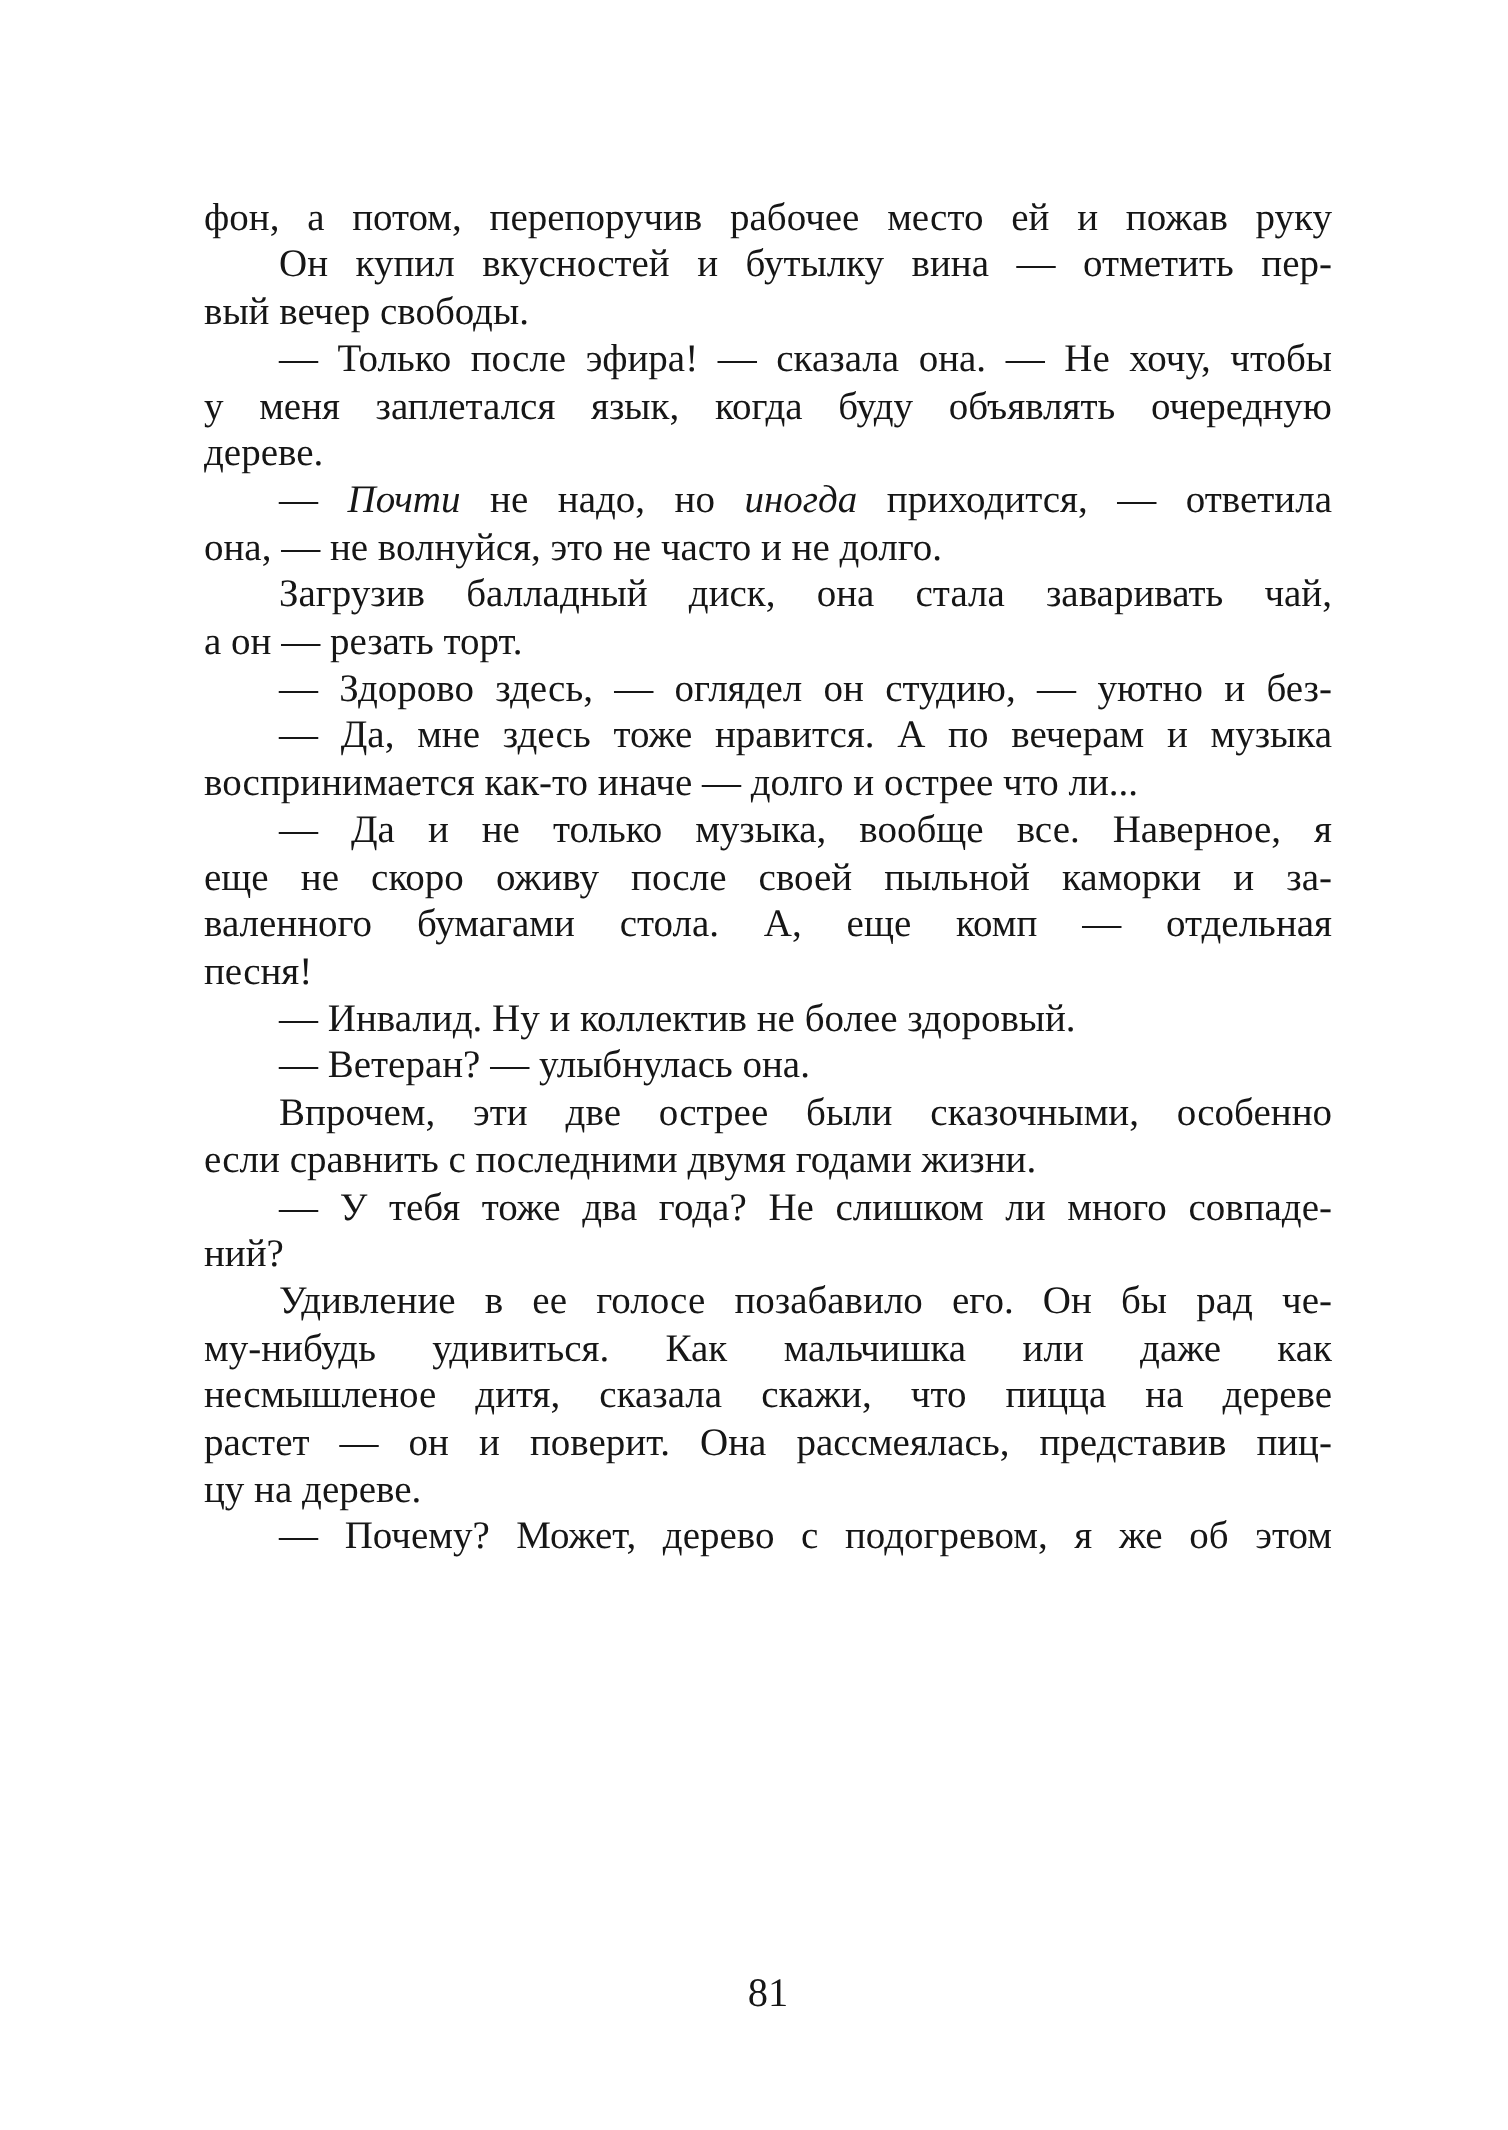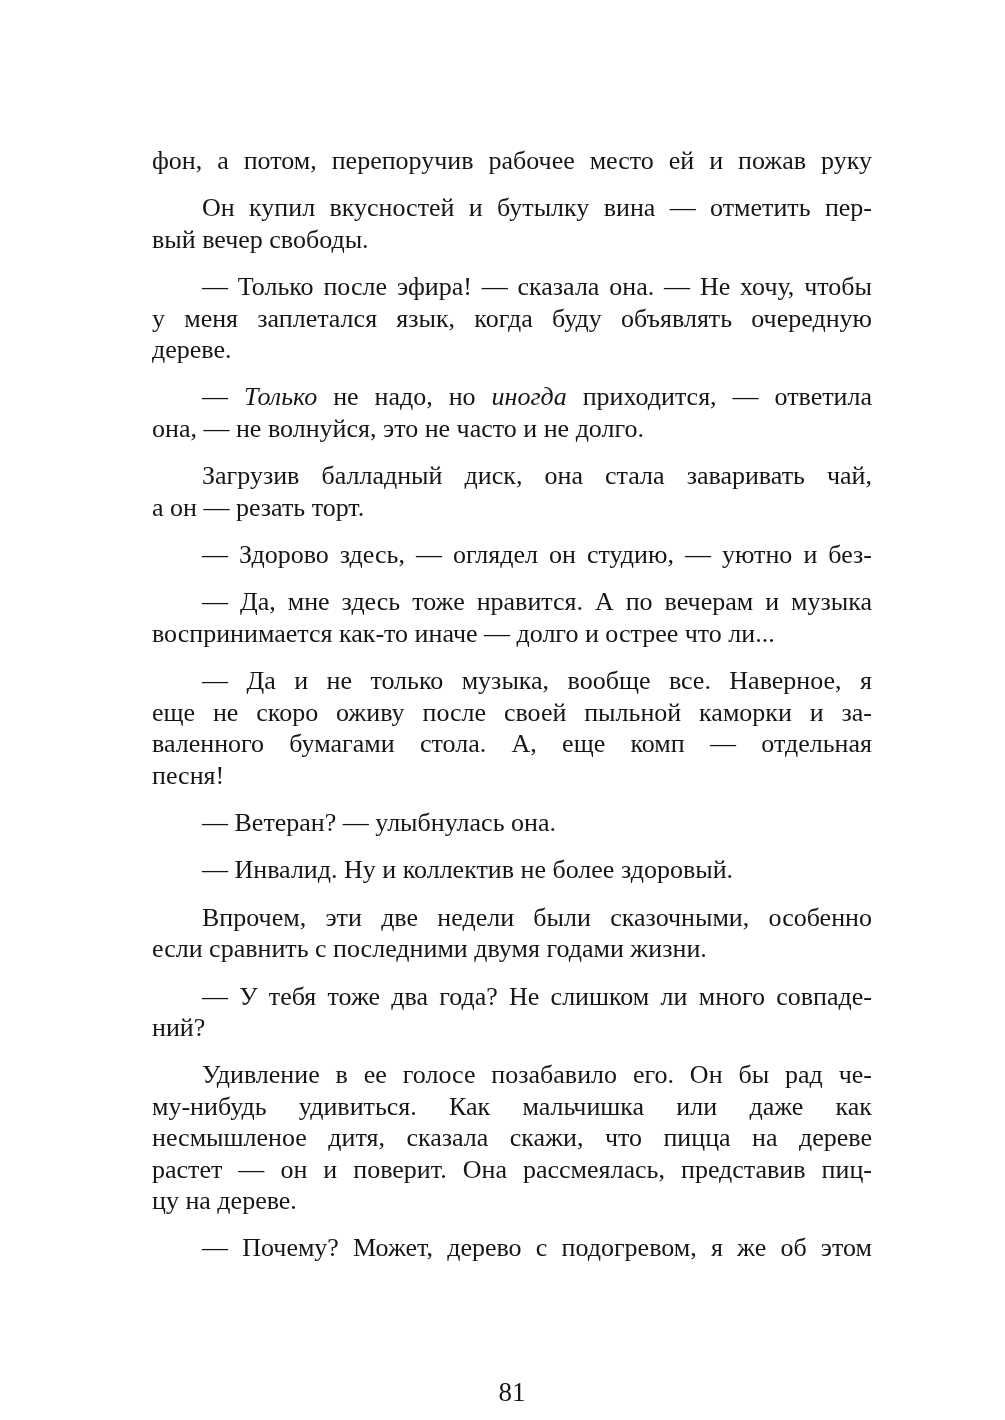--- a/index.html
+++ b/index.html
@@ -17,41 +17,41 @@
   }
   .text-block {
     position: absolute;
     left: 136px;
     top: 129px;
     width: 752px;
     font-size: 26px;
     line-height: 31.4px;
   }
   .para {
-    margin: 16px;
+    margin: 0;
     padding: 0;
   }
   .line {
     text-align: justify;
     text-align-last: justify;
     white-space: normal;
   }
   .line.final {
     text-align-last: left;
   }
   .para.indent .line.first {
     text-indent: 50px;
   }
   .em {
     font-style: italic;
   }
   .folio {
     position: absolute;
     left: 136px;
-    top: 1376px;
+    top: 1312px;
     width: 752px;
     text-align: center;
     font-size: 27px;
     line-height: 32px;
   }
 </style>
 </head>
 <body>
 
 <div class="page" style="--page-bg: #ffffff; --page-fg: #161616;">
@@ -62,48 +62,48 @@
       <div class="para indent">
         <div class="line first">Он купил вкусностей и бутылку вина — отметить пер-</div>
         <div class="line final">вый вечер свободы.</div>
       </div>
       <div class="para indent">
         <div class="line first">— Только после эфира! — сказала она. — Не хочу, чтобы</div>
         <div class="line">у меня заплетался язык, когда буду объявлять очередную</div>
         <div class="line final">дереве.</div>
       </div>
       <div class="para indent">
-        <div class="line first"><span>— </span><span class="em">Только</span><span> не надо, но </span><span class="em">иногда</span><span> приходится, — ответила</span></div>
+        <div class="line first"><span>— </span><span class="em">Почти</span><span> не надо, но </span><span class="em">иногда</span><span> приходится, — ответила</span></div>
         <div class="line final">она, — не волнуйся, это не часто и не долго.</div>
       </div>
       <div class="para indent">
         <div class="line first">Загрузив балладный диск, она стала заваривать чай,</div>
         <div class="line final">а он — резать торт.</div>
       </div>
       <div class="para indent">
         <div class="line first">— Здорово здесь, — оглядел он студию, — уютно и без-</div>
       </div>
       <div class="para indent">
         <div class="line first">— Да, мне здесь тоже нравится. А по вечерам и музыка</div>
         <div class="line final">воспринимается как-то иначе — долго и острее что ли...</div>
       </div>
       <div class="para indent">
         <div class="line first">— Да и не только музыка, вообще все. Наверное, я</div>
         <div class="line">еще не скоро оживу после своей пыльной каморки и за-</div>
         <div class="line">валенного бумагами стола. А, еще комп — отдельная</div>
         <div class="line final">песня!</div>
       </div>
       <div class="para indent">
+        <div class="line first final">— Инвалид. Ну и коллектив не более здоровый.</div>
+      </div>
+      <div class="para indent">
         <div class="line first final">— Ветеран? — улыбнулась она.</div>
       </div>
       <div class="para indent">
-        <div class="line first final">— Инвалид. Ну и коллектив не более здоровый.</div>
-      </div>
-      <div class="para indent">
-        <div class="line first">Впрочем, эти две недели были сказочными, особенно</div>
+        <div class="line first">Впрочем, эти две острее были сказочными, особенно</div>
         <div class="line final">если сравнить с последними двумя годами жизни.</div>
       </div>
       <div class="para indent">
         <div class="line first">— У тебя тоже два года? Не слишком ли много совпаде-</div>
         <div class="line final">ний?</div>
       </div>
       <div class="para indent">
         <div class="line first">Удивление в ее голосе позабавило его. Он бы рад че-</div>
         <div class="line">му-нибудь удивиться. Как мальчишка или даже как</div>
         <div class="line">несмышленое дитя, сказала скажи, что пицца на дереве</div>

